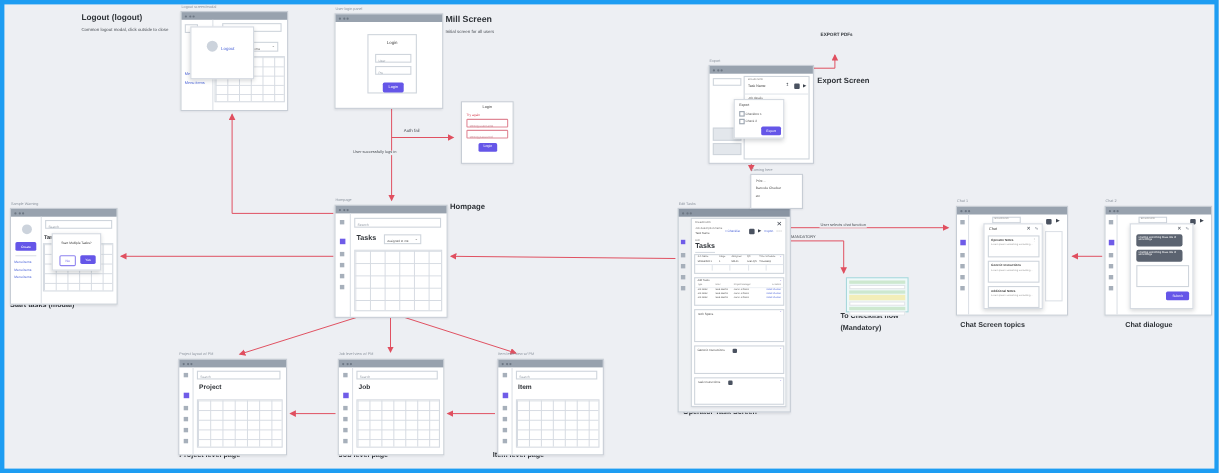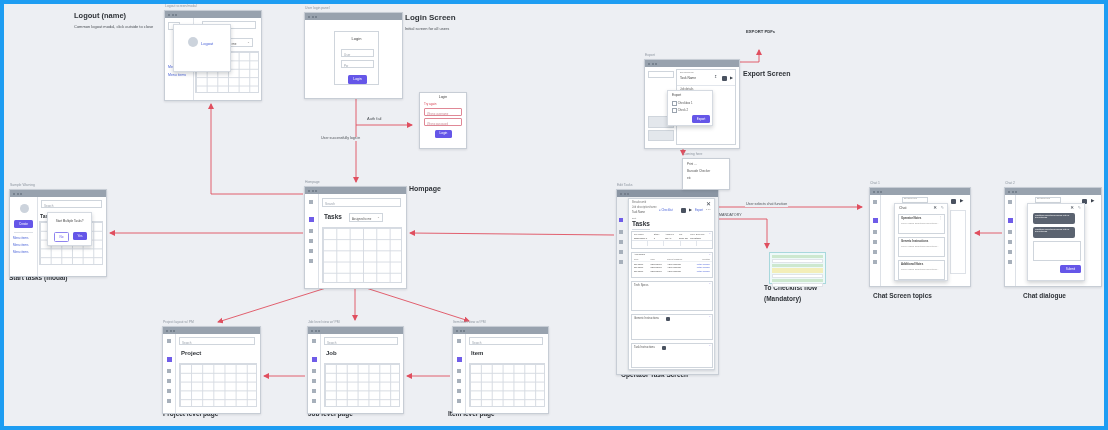--- a/index.html
+++ b/index.html
@@ -59,23 +59,23 @@
       <polyline points="301,372 260,372" marker-end="url(#ah)"></polyline>
       <polyline points="733,58 755,58 755,46" marker-end="url(#ah)"></polyline>
       <polyline points="679,144 679,151" marker-end="url(#ah)"></polyline>
       <polyline points="711,184 711,192" marker-end="url(#ah)"></polyline>
       <polyline points="659,215 763,215 763,244" marker-end="url(#ah)"></polyline>
       <polyline points="713,203 858,203" marker-end="url(#ah)"></polyline>
       <polyline points="998,229 971,229" marker-end="url(#ah)"></polyline>
     </g>
   </svg>
 
-  <div class="abs h1" style="left:70px;top:8px;font-size:7.5px;">Logout (name)</div>
+  <div class="abs h1" style="left:70px;top:8px;font-size:7.5px;">Logout (logout)</div>
   <div class="abs sub" style="left:70px;top:21px;font-size:4px;">Common logout modal, click outside to close</div>
-  <div class="abs h1" style="left:401px;top:10px;font-size:8px;">Login Screen</div>
+  <div class="abs h1" style="left:401px;top:10px;font-size:8px;">Mill Screen</div>
   <div class="abs sub" style="left:401px;top:23px;font-size:4px;">Initial screen for all users</div>
   <div class="abs h1" style="left:405px;top:181px;font-size:7px;">Hompage</div>
   <div class="abs h1" style="left:739px;top:66px;font-size:7px;">Export Screen</div>
   <div class="abs h1" style="left:742px;top:26px;font-size:4.2px;">EXPORT PDFs</div>
   <div class="abs h1" style="left:5px;top:271px;font-size:6.5px;">Start tasks (modal)</div>
   <div class="abs h1" style="left:159px;top:407px;font-size:6.5px;">Project level page</div>
   <div class="abs h1" style="left:304px;top:407px;font-size:6.5px;">Job level page</div>
   <div class="abs h1" style="left:444px;top:407px;font-size:6.5px;">Item level page</div>
   <div class="abs h1" style="left:617px;top:368px;font-size:6.5px;">Operator Task Screen</div>
   <div class="abs h1" style="left:760px;top:281px;font-size:6.5px;">To Checklist flow</div>

